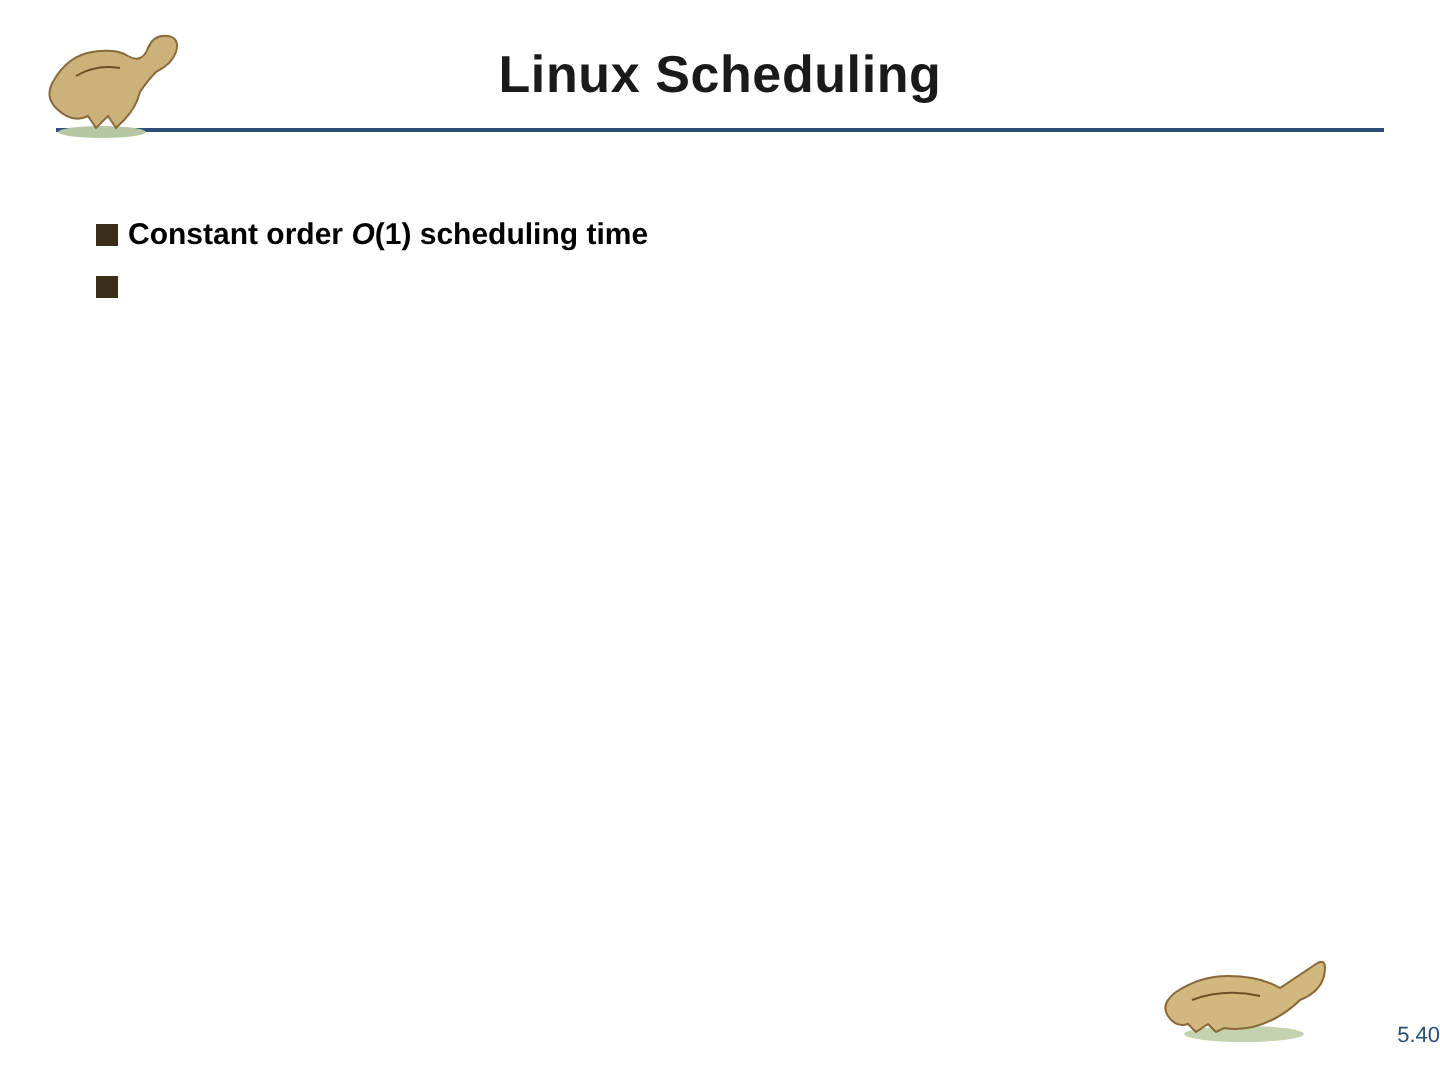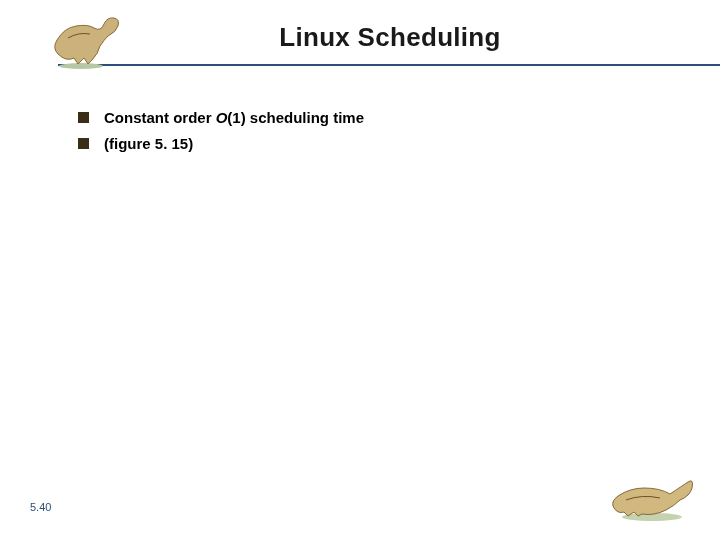--- a/index.html
+++ b/index.html
@@ -10,21 +10,20 @@
     background: #ffffff;
     font-family: Arial, Helvetica, sans-serif;
     color: #000000;
     overflow: hidden;
     position: relative;
   }
   .slide {
     width: 684px;
     height: 540px;
     position: relative;
-    margin-left: 30px;
   }
   .header {
     position: absolute;
     top: 22px;
     left: 0;
     width: 720px;
     height: 52px;
   }
   .title {
     position: absolute;
@@ -65,42 +64,42 @@
     left: 48px;
     width: 630px;
   }
   ul.bullets {
     list-style: none;
     margin: 0;
     padding: 0;
   }
   ul.bullets li {
     position: relative;
-    padding-left: 26px;
+    padding-left: 16px;
     font-size: 15px;
     line-height: 24px;
     font-weight: bold;
     color: #000000;
     margin-bottom: 2px;
   }
   ul.bullets li .sq {
     position: absolute;
     left: 0;
     top: 6px;
     width: 11px;
     height: 11px;
     background: #3a2e18;
   }
   .i { font-style: italic; }
   .pagenum {
     position: absolute;
-    bottom: 27px;
+    bottom: 16px;
     left: 0;
     width: 720px;
-    text-align: left;
+    text-align: right;
     font-size: 11px;
     color: #2b4f7a;
   }
 </style>
 </head>
 <body>
 
 <div class="slide">
 
   <div class="header">
@@ -117,24 +116,20 @@
 
   <div class="body">
     <ul class="bullets">
       <li>
         <span class="sq"></span>
         <span><span>Constant order </span><span class="i">O</span><span>(1) scheduling time</span></span>
       </li>
       <li>
         <span class="sq"></span>
       </li>
-      <li>
-        <span class="sq"></span>
-        <span>(figure 5. 15)</span>
-      </li>
     </ul>
   </div>
 
   <div class="logo-bottom">
     <svg viewBox="0 0 88 56" width="88" height="56">
       <ellipse cx="44" cy="51" rx="30" ry="4" fill="#c4d2af"></ellipse>
       <path d="M6 42 Q 2 36 10 30 Q 22 22 36 22 Q 52 22 62 28 Q 74 20 80 16 Q 86 12 84 22 Q 82 30 72 34 Q 66 40 58 44 Q 46 50 34 48 L30 50 L26 46 L20 50 L16 46 Q 10 48 6 42 Z" fill="#d1b87f" stroke="#886838" stroke-width="1"></path>
       <path d="M18 34 Q 34 28 52 32" stroke="#6e5024" stroke-width="1" fill="none"></path>
     </svg>
   </div>

